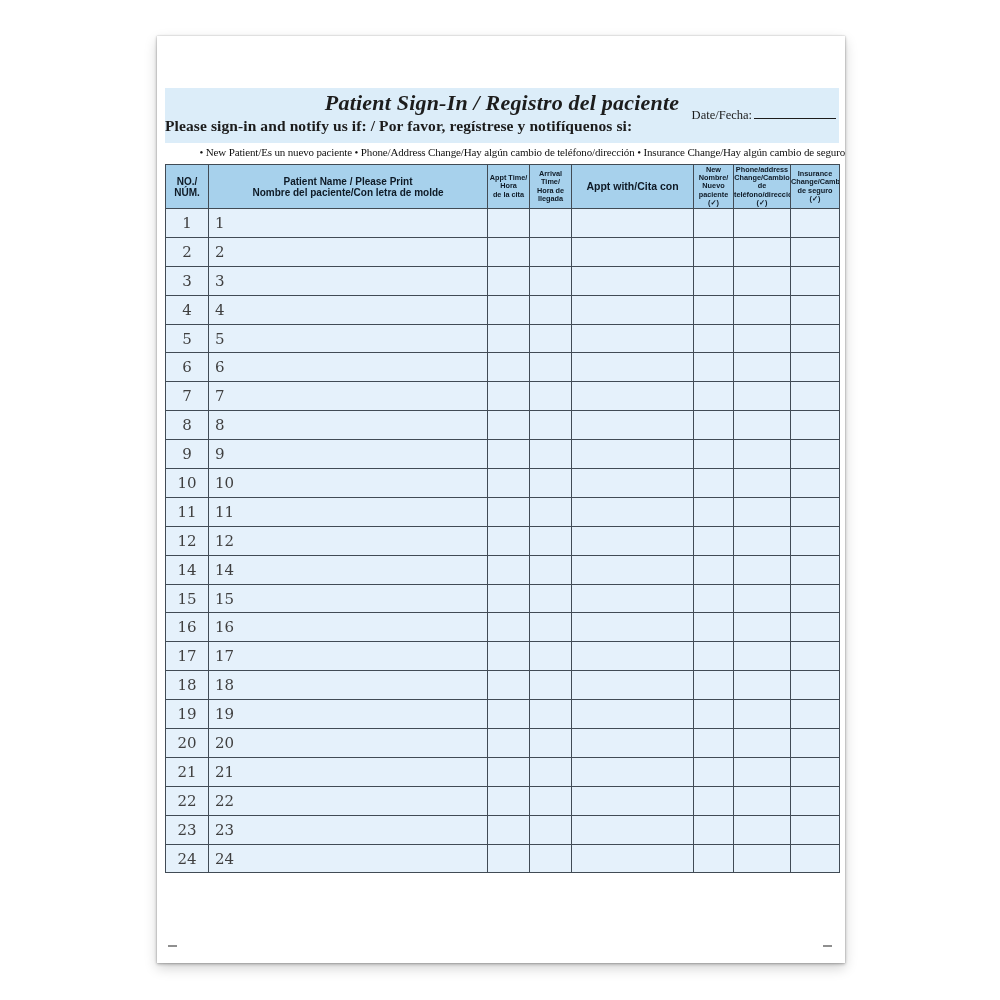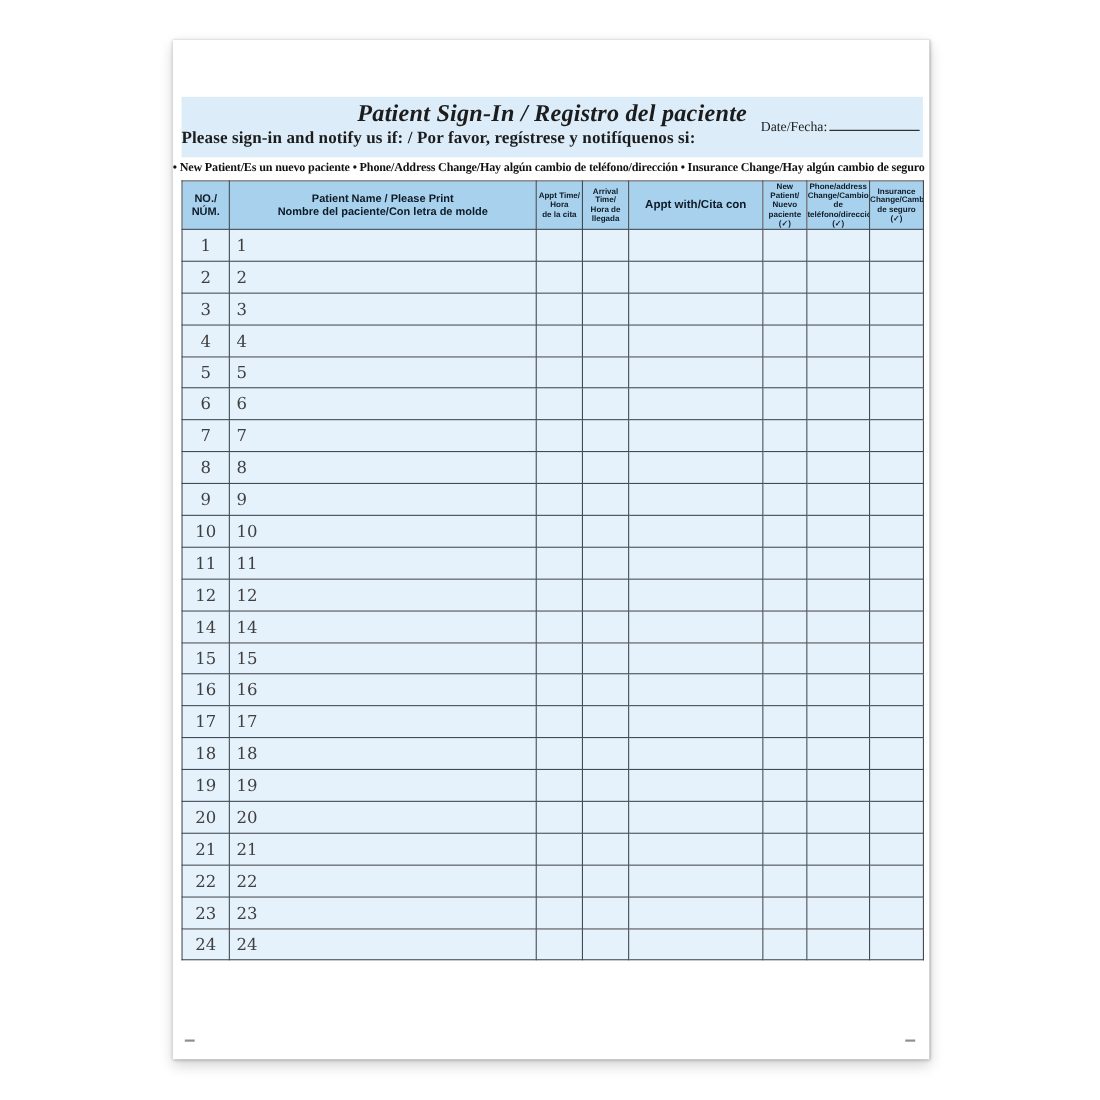--- a/index.html
+++ b/index.html
@@ -39,22 +39,22 @@
     display:inline-block;width:82px;height:1px;
     border-bottom:1.6px solid #1c1c1c;vertical-align:baseline;margin-left:2px;
   }
   .subtitle{
     text-align:left;margin-top:2px;
     font-size:15.5px;font-weight:bold;color:var(--ink);
     letter-spacing:.1px;
   }
   .bullet-line{
     position:absolute;left:0;top:110px;width:100%;
-    text-align:left;font-size:11px;color:#111;
-    letter-spacing:-0.15px;white-space:nowrap;font-weight:bold;
+    text-align:right;font-size:11px;color:#111;
+    letter-spacing:-0.15px;white-space:nowrap;
   }
 
   table.sign-table{
     position:absolute;left:8px;top:128px;width:674px;
     border-collapse:collapse;table-layout:fixed;
   }
   .sign-table th,.sign-table td{
     border:1.6px solid var(--grid);
     overflow:hidden;
   }
@@ -118,21 +118,21 @@
           <th class="th-lg">Patient Name / Please Print
 Nombre del paciente/Con letra de molde</th>
           <th class="th-sm">Appt Time/
 Hora
 de la cita</th>
           <th class="th-sm">Arrival Time/
 Hora de
 llegada</th>
           <th class="th-md">Appt with/Cita con</th>
           <th class="th-sm">New
-Patient/
+Nombre/
 Nuevo
 paciente
 (✓)</th>
           <th class="th-sm">Phone/address
 Change/Cambio de
 teléfono/dirección
 (✓)</th>
           <th class="th-sm">Insurance
 Change/Cambio
 de seguro

